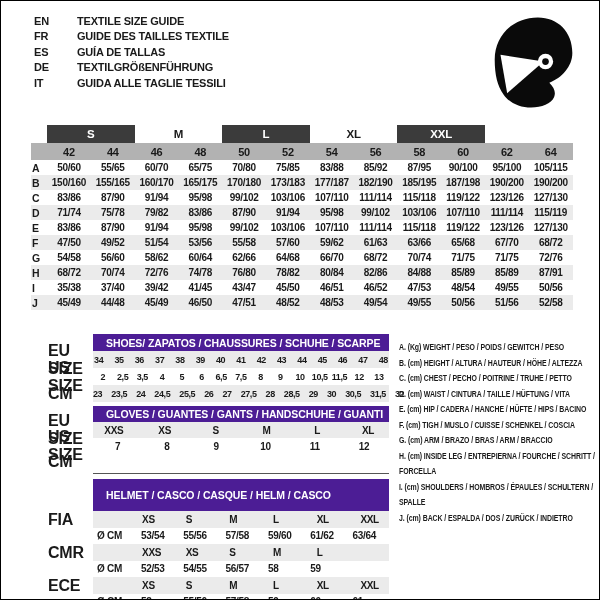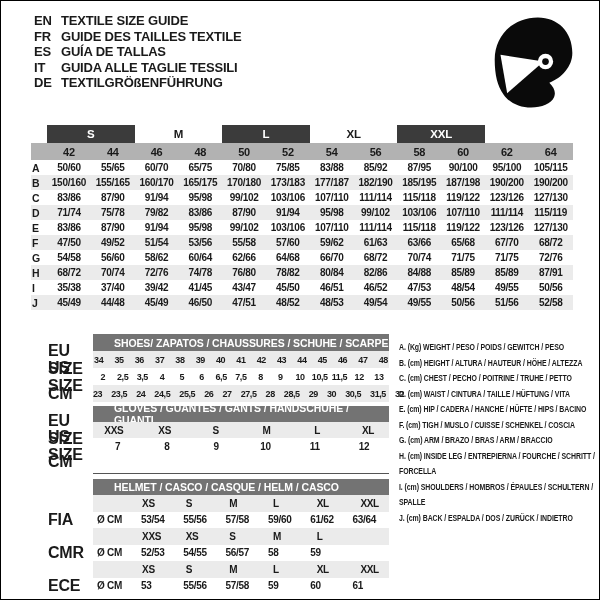--- a/index.html
+++ b/index.html
@@ -4,54 +4,54 @@
 <style>
   html,body{margin:0;padding:0;background:#888;}
   .canvas{
     position:relative;width:600px;height:600px;margin:0 auto;
     background:#fff;border:1px solid #000;box-sizing:border-box;overflow:hidden;
     font-family:"Liberation Sans",sans-serif;color:#1a1a1a;font-weight:bold;
     letter-spacing:-0.2px;
   }
   
   .lang-header{position:absolute;left:33px;top:12px;}
-  .lang-row{display:flex;height:15.5px;align-items:center;font-size:13px;}
+  .lang-row{display:flex;height:15.5px;align-items:center;font-size:11px;gap:16px;}
   .lang-code{width:27px;}
   
   .helmet-icon{position:absolute;left:487px;top:13px;width:92px;height:97px;}
   
   .main-table{position:absolute;left:30px;top:124px;width:542px;}
   .mt-groups{display:flex;height:18px;}
   .mt-gspacer{width:16px;}
   .mt-group{width:87.6px;display:flex;align-items:center;justify-content:center;font-size:11.5px;}
   .mt-group.dark{background:#3b3b3b;color:#fff;}
   .mt-sizes{display:flex;height:17px;background:#b2b2b2;}
   .mt-letter{width:16px;display:flex;align-items:center;font-size:10.5px;padding-left:1px;box-sizing:border-box;}
   .mt-cell{width:43.8px;display:flex;align-items:center;justify-content:center;font-size:10px;letter-spacing:-0.3px;}
   .mt-sizes .mt-cell{font-size:11px;}
   .mt-row{display:flex;height:15px;}
   .mt-row.shaded{background:#ebebeb;}
   
   .section{position:absolute;left:30px;display:flex;}
   .label-col{width:62px;display:flex;flex-direction:column;}
   .lbl{display:flex;align-items:center;font-size:16px;padding-left:8px;box-sizing:border-box;margin-left:9px;}
   .tbl{width:296px;display:flex;flex-direction:column;}
-  .tbl-title{background:#737373;color:#fff;font-size:10.5px;display:flex;align-items:center;padding-left:21px;box-sizing:border-box;letter-spacing:-0.1px;}
+  .tbl-title{background:#4c1d95;color:#fff;font-size:10.5px;display:flex;align-items:center;padding-left:13px;box-sizing:border-box;letter-spacing:-0.1px;}
   .trow{display:flex;}
   .trow.shaded{background:#ebebeb;gap:9px;}
   .scell{width:19.73px;display:flex;align-items:center;justify-content:center;font-size:9px;letter-spacing:-0.4px;}
   .gcell{width:49.3px;display:flex;align-items:center;justify-content:center;font-size:10px;letter-spacing:-0.3px;}
   .hcell{width:42.3px;display:flex;align-items:center;font-size:10px;padding-left:6px;box-sizing:border-box;letter-spacing:-0.3px;}
   .hcell.first{width:42px;padding-left:4px;text-align:center;}
   #shoes-section .lbl,#shoes-section .trow,#shoes-section .lbl-spacer{height:17px;}
   #shoes-section .tbl-title{height:17px;}
   #gloves-section .lbl,#gloves-section .trow,#gloves-section .lbl-spacer{height:16px;}
   #gloves-section .tbl-title{height:16px;}
   #helmet-section .lbl,#helmet-section .trow,#helmet-section .lbl-spacer{height:16.5px;}
-  #helmet-section .tbl-title{height:16px;text-align:center;}
+  #helmet-section .tbl-title{height:32px;text-align:center;}
   .rule{position:absolute;left:92px;top:472px;width:296px;height:1px;background:#555;}
   
   .legend{position:absolute;left:398px;top:338px;width:272px;transform:scaleX(0.73);transform-origin:left top;}
   .legend-item{font-size:9.5px;line-height:15.5px;letter-spacing:-0.1px;}
 </style>
 </head>
 <body>
 
 <div class="canvas">
 
@@ -62,26 +62,26 @@
       </div>
       <div class="lang-row">
         <div class="lang-code">FR</div>
         <div class="lang-label">GUIDE DES TAILLES TEXTILE</div>
       </div>
       <div class="lang-row">
         <div class="lang-code">ES</div>
         <div class="lang-label">GUÍA DE TALLAS</div>
       </div>
       <div class="lang-row">
+        <div class="lang-code">DE</div>
+        <div class="lang-label">TEXTILGRÖßENFÜHRUNG</div>
+      </div>
+      <div class="lang-row">
         <div class="lang-code">IT</div>
         <div class="lang-label">GUIDA ALLE TAGLIE TESSILI</div>
-      </div>
-      <div class="lang-row">
-        <div class="lang-code">DE</div>
-        <div class="lang-label">TEXTILGRÖßENFÜHRUNG</div>
       </div>
     </div>
 
   <div class="helmet-icon">
     <svg viewBox="0 0 96 100" width="92" height="97" aria-hidden="true">
       <path d="M52 3 C26 3 7 22 7 47 C7 63 10 75 16 83 C22 92 33 97 45 97 C56 97 66 93 69 86 C71 81 69 76 64 71 C77 66 88 54 88 40 C88 18 73 3 52 3 Z" fill="#0a0a0a"></path>
       <polygon points="13,42 58,49 20,82" fill="#ffffff"></polygon>
       <circle cx="60" cy="49" r="8" fill="#ffffff"></circle>
       <circle cx="60" cy="49" r="3.5" fill="#0a0a0a"></circle>
     </svg>

